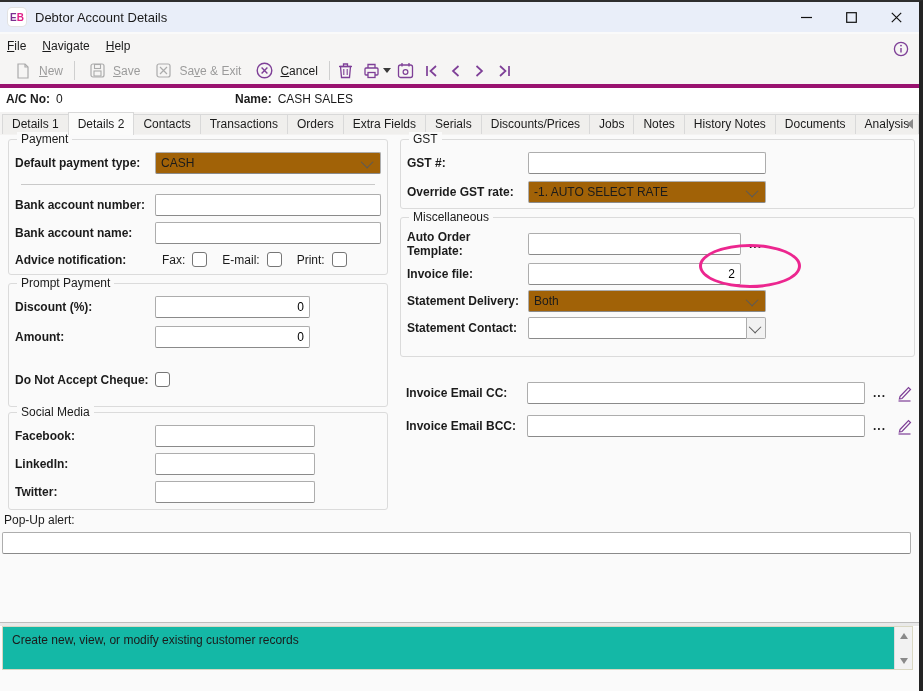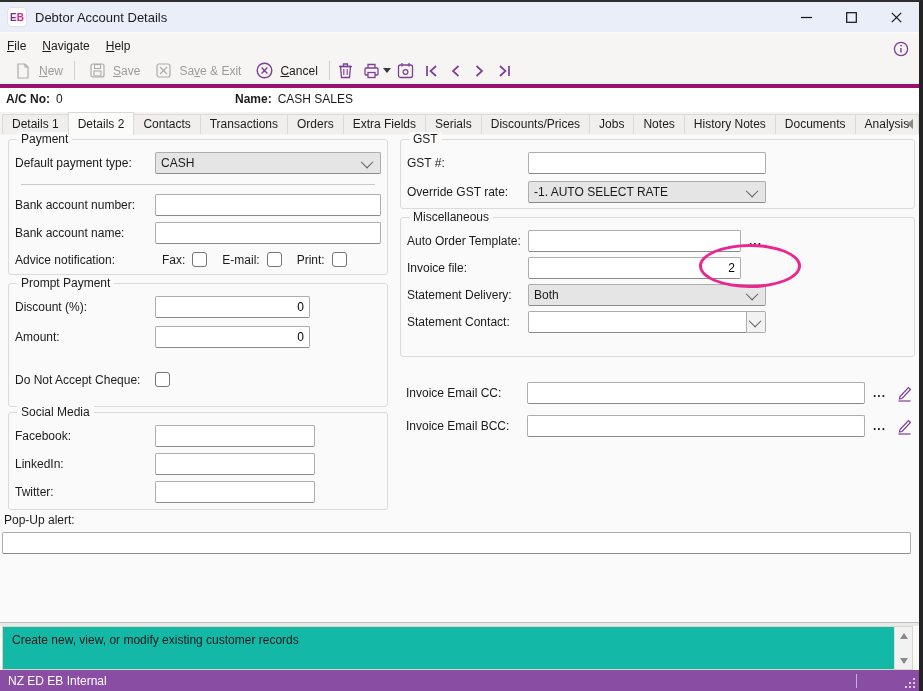--- a/index.html
+++ b/index.html
@@ -53,27 +53,27 @@
   .tab:first-child{margin-left:2px;}
   .tab.active{background:#FBFBFA;height:22px;line-height:22px;margin-bottom:-1px;border-bottom:1px solid #FBFBFA;z-index:2;position:relative;}
   .tab-scroll{position:absolute;right:6px;top:7px;width:0;height:0;border-top:5px solid transparent;
     border-bottom:5px solid transparent;border-right:6px solid #8a8a8a;}
 
   
   .content{left:0;right:0;top:133px;height:487px;background:#FAFAFA;}
   .group{position:absolute;border:1px solid #DBDBDB;border-radius:3px;box-sizing:border-box;background:#FAFAFA;}
   .legend{position:absolute;top:-8px;left:8px;background:#FAFAFA;padding:0 4px;}
   .row{display:flex;align-items:center;}
-  .lbl{flex:0 0 auto;}
+  .lbl{flex:0 0 auto;font-weight:bold;}
   .lblL{width:140px;}
   .lblR{width:121px;}
   input.fld{box-sizing:border-box;height:22px;border:1px solid #ADADAD;border-bottom-color:#8A8A8A;
     background:#fff;font-family:"Liberation Sans",sans-serif;font-size:12px;padding:0 5px;border-radius:2px;}
   input.num{text-align:right;}
-  .combo{box-sizing:border-box;height:22px;border:1px solid #ADADAD;border-bottom-color:#8A8A8A;background:#e5e5e5;
+  .combo{box-sizing:border-box;height:22px;border:1px solid #ADADAD;border-bottom-color:#8A8A8A;background:#a16207;
     border-radius:2px;display:flex;align-items:center;padding:0 5px;position:relative;gap:13px;}
   .combo .cval{flex:1 1 auto;}
   .chev{width:8px;height:8px;border-left:1.5px solid #5a5a5a;border-bottom:1.5px solid #5a5a5a;
     transform:rotate(-45deg) translateY(-2px);flex:0 0 auto;margin-right:2px;}
   .combo-btn{box-sizing:border-box;width:19px;height:22px;border:1px solid #ADADAD;border-left:none;background:#F2F2F2;
     display:flex;align-items:center;justify-content:center;border-radius:0 2px 2px 0;}
   .cb{box-sizing:border-box;width:15px;height:15px;border:1px solid #767676;border-radius:3px;background:#fff;flex:0 0 auto;}
   .grp-sep{border-top:1px solid #C9C9C9;margin:10px 6px 0 6px;}
   .browse{margin-left:8px;font-weight:bold;letter-spacing:1px;}
   .ellipse-annot{position:absolute;border:3.5px solid #EC268F;border-radius:50%;pointer-events:none;z-index:5;}
@@ -404,26 +404,14 @@
     <div class="vscroll">
       <span class="varrow up">
           <span class="tri-up"></span>
         </span>
       <span class="varrow down">
           <span class="tri-down"></span>
         </span>
     </div>
   </div>
 
-  <div class="abs statusbar">
-    <span class="status-text">NZ ED EB Internal</span>
-    <span class="status-div"></span>
-    <span class="grip">
-        <i></i>
-        <i></i>
-        <i></i>
-        <i></i>
-        <i></i>
-        <i></i>
-      </span>
-  </div>
 
 </div>
 
 </body></html>

